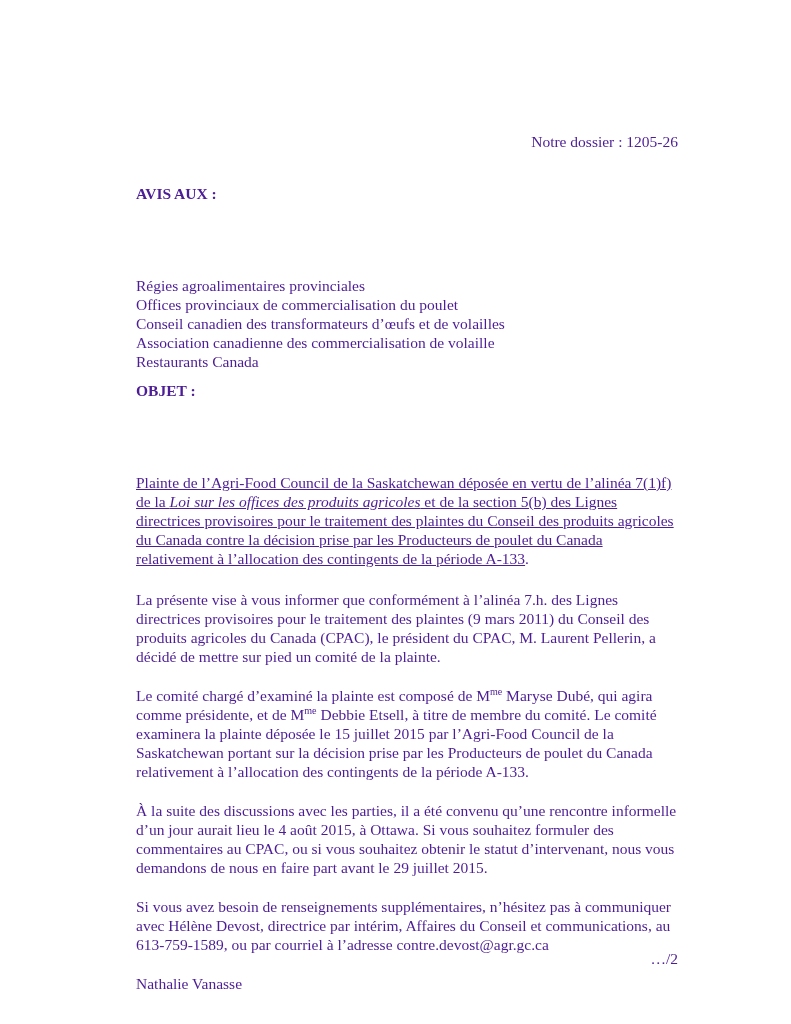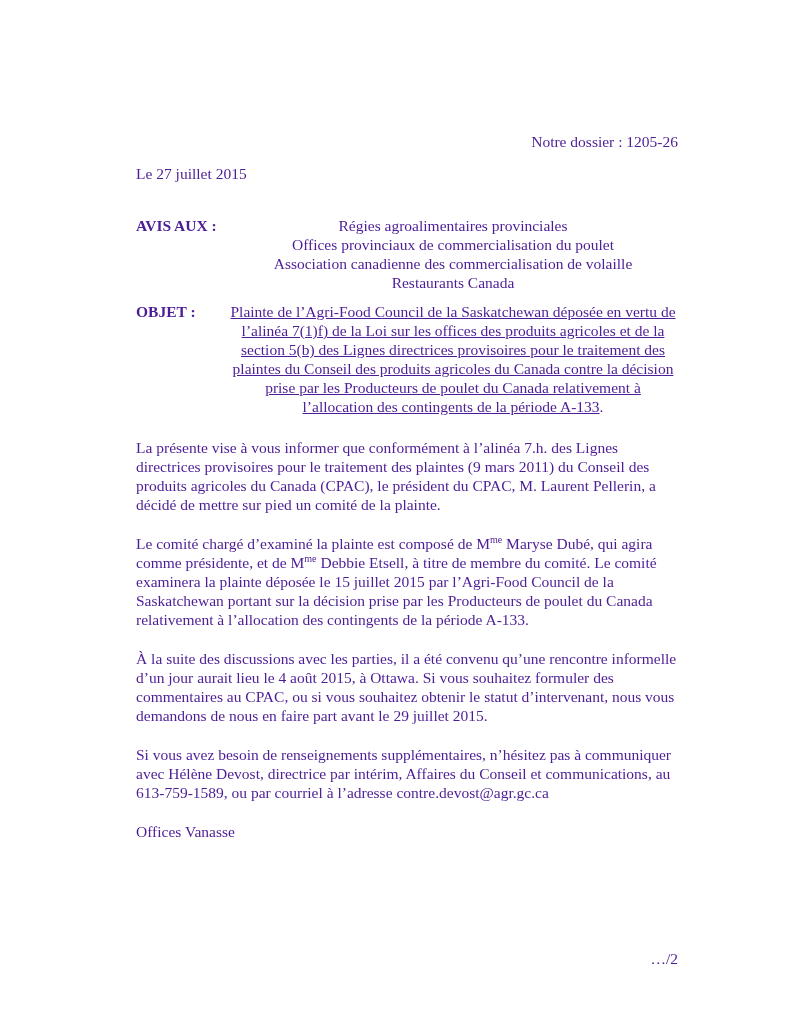--- a/index.html
+++ b/index.html
@@ -23,38 +23,38 @@
   }
   .file-ref {
     text-align: right;
   }
   .date {
     margin-top: 13px;
   }
   .hang-row {
     display: flex;
     align-items: flex-start;
+    flex-direction: column;
   }
   .hang-row .label {
     width: 92px;
     flex: 0 0 92px;
     font-weight: bold;
   }
   .hang-row .content {
     flex: 1 1 auto;
-    text-align: center;
   }
   .avis-row {
     margin-top: 33px;
   }
   .objet-row {
     margin-top: 10px;
   }
   .u { text-decoration: underline; }
-  .i { }
+  .i { font-style: italic; }
   p { margin: 0; }
   .body-block {
     margin-top: 22px;
     font-family: Liberation Serif, serif;
   }
   .body-block p {
     margin: 0 0 20px 0;
   }
   sup {
     font-size: 0.65em;
@@ -73,27 +73,27 @@
     right: 113px;
   }
 </style>
 </head>
 <body>
 
 <div class="page">
 
   <div class="file-ref">Notre dossier : 1205-26</div>
 
-  <div class="date">Le 27 juillet 2015</div>
 
   <div class="hang-row avis-row">
     <div class="label">AVIS AUX :</div>
     <div class="content">
       <div>Régies agroalimentaires provinciales</div>
       <div>Offices provinciaux de commercialisation du poulet</div>
+      <div>Conseil canadien des transformateurs d’œufs et de volailles</div>
       <div>Association canadienne des commercialisation de volaille</div>
       <div>Restaurants Canada</div>
     </div>
   </div>
 
   <div class="hang-row objet-row">
     <div class="label">OBJET :</div>
     <div class="content">
       <p>
         <span class="u">Plainte de l’Agri-Food Council de la Saskatchewan déposée en vertu de l’alinéa 7(1)f) de la </span><span class="u i">Loi sur les offices des produits agricoles</span><span class="u"> et de la section 5(b) des Lignes directrices provisoires pour le traitement des plaintes du Conseil des produits agricoles du Canada contre la décision prise par les Producteurs de poulet du Canada relativement à l’allocation des contingents de la période A-133</span><span>.</span>
@@ -105,19 +105,19 @@
     <p>La présente vise à vous informer que conformément à l’alinéa 7.h. des Lignes directrices provisoires pour le traitement des plaintes (9 mars 2011) du Conseil des produits agricoles du Canada (CPAC), le président du CPAC, M. Laurent Pellerin, a décidé de mettre sur pied un comité de la plainte.</p>
 
     <p><span>Le comité chargé d’examiné la plainte est composé de M</span><sup>me</sup><span> Maryse Dubé, qui agira comme présidente, et de M</span><sup>me</sup><span> Debbie Etsell, à titre de membre du comité. Le comité examinera la plainte déposée le 15 juillet 2015 par l’Agri-Food Council de la Saskatchewan portant sur la décision prise par les Producteurs de poulet du Canada relativement à l’allocation des contingents de la période A-133.</span></p>
 
     <p>À la suite des discussions avec les parties, il a été convenu qu’une rencontre informelle d’un jour aurait lieu le 4 août 2015, à Ottawa. Si vous souhaitez formuler des commentaires au CPAC, ou si vous souhaitez obtenir le statut d’intervenant, nous vous demandons de nous en faire part avant le 29 juillet 2015.</p>
 
     <p><span>Si vous avez besoin de renseignements supplémentaires, n’hésitez pas à communiquer avec Hélène Devost, directrice par intérim, Affaires du Conseil et communications, au 613-759-1589, ou par courriel à l’adresse </span><span>contre.devost@agr.gc.ca</span></p>
 
 
     <div class="signature">
-      <div>Offices Vanasse</div>
+      <div>Nathalie Vanasse</div>
     </div>
   </div>
 
   <div class="page-footer">…/2</div>
 
 </div>
 
 </body></html>

